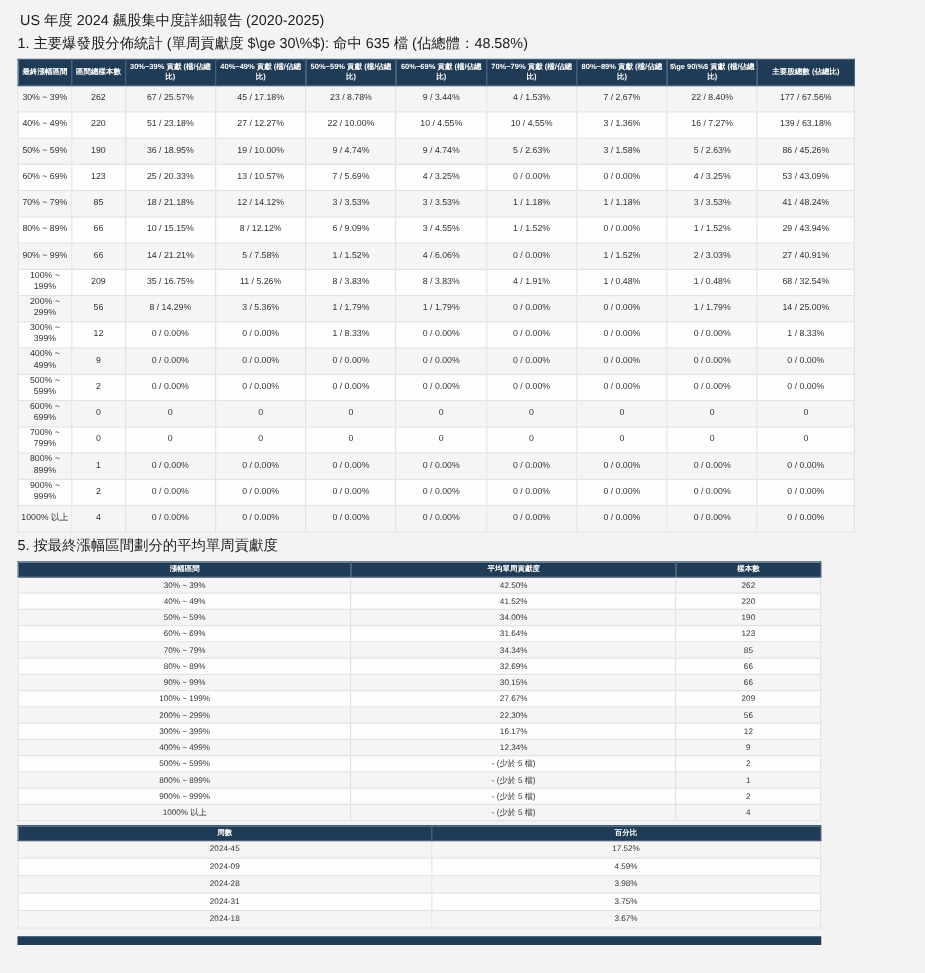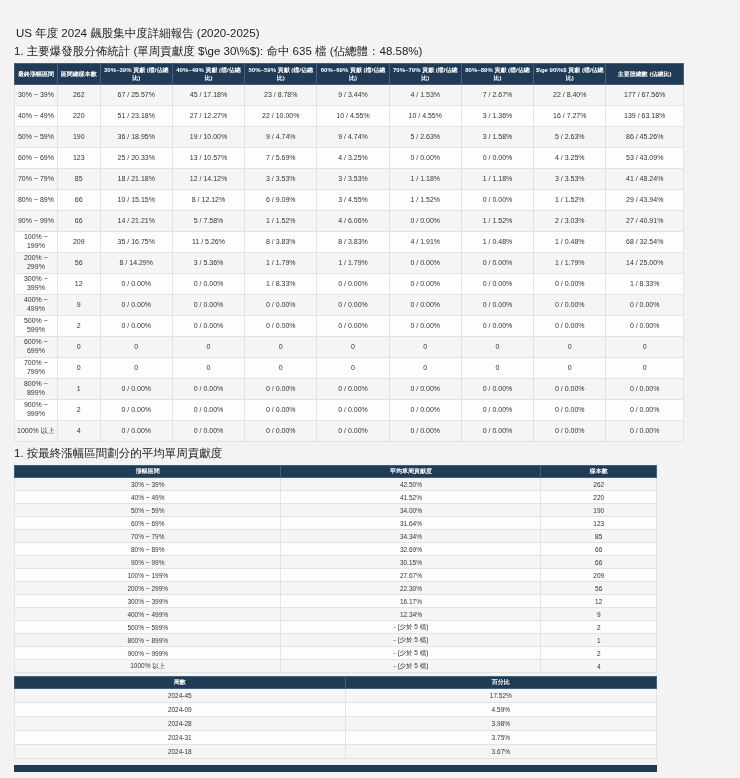--- a/index.html
+++ b/index.html
@@ -6,21 +6,21 @@
     margin: 0;
     padding: 0;
     background: var(--page-bg, #f3f3f4);
     font-family: "Liberation Sans", sans-serif;
     color: var(--text-color, #222);
   }
   .page {
     width: 740px;
     height: 778px;
     box-sizing: border-box;
-    padding: 24px 0 0 14px;
+    padding: 8px 0 0 14px;
     overflow: hidden;
   }
   .title {
     font-size: 11.5px;
     line-height: 15px;
     margin: 2px 0 3px 2px;
     color: #1c1c1c;
   }
   .section-heading {
     font-size: 11.5px;
@@ -312,21 +312,21 @@
           <td>0 / 0.00%</td>
           <td>0 / 0.00%</td>
           <td>0 / 0.00%</td>
           <td>0 / 0.00%</td>
           <td>0 / 0.00%</td>
           <td>0 / 0.00%</td>
         </tr>
       </tbody>
     </table>
 
-  <div class="section-heading">1. 按最終漲幅區間劃分的平均單周貢獻度</div>
+  <div class="section-heading">5. 按最終漲幅區間劃分的平均單周貢獻度</div>
 
   <table class="tbl t2">
     <colgroup>
       <col style="width:41.5%">
         <col style="width:40.5%">
         <col style="width:18%">
     </colgroup>
   <thead>
         <tr>
           <th>漲幅區間</th>

